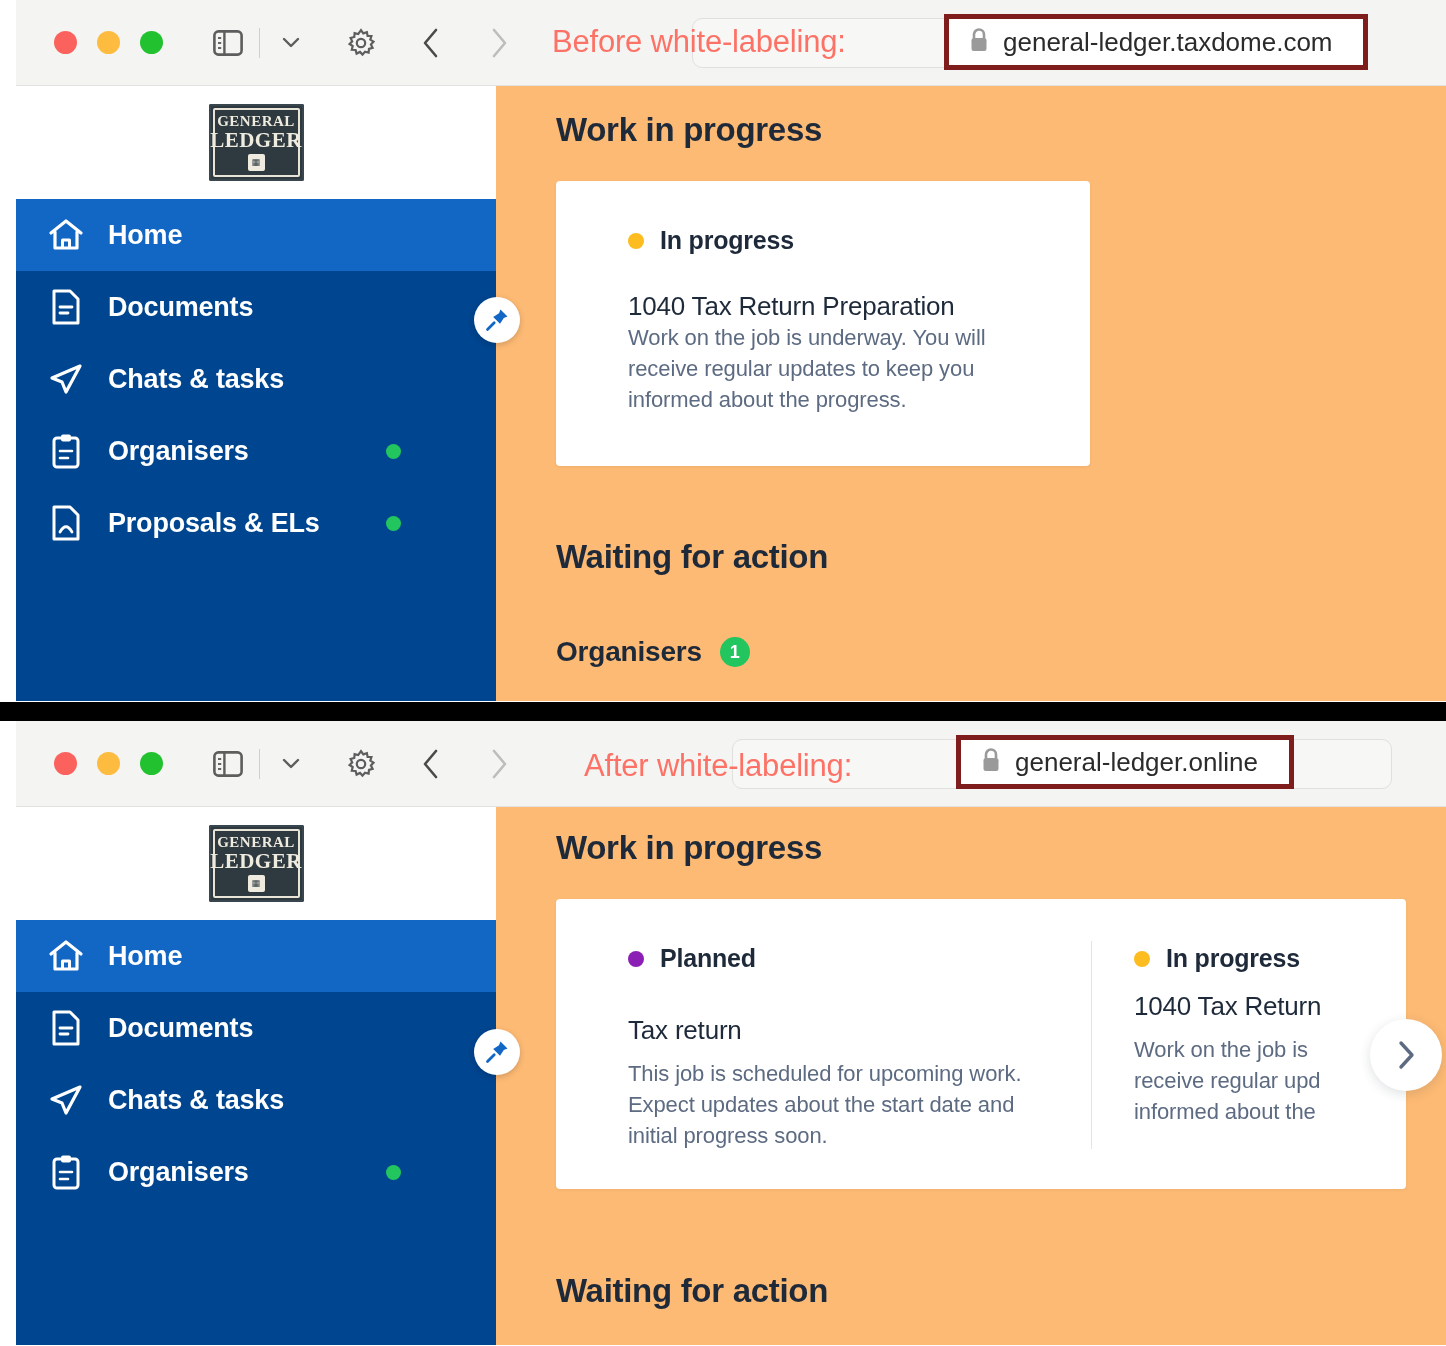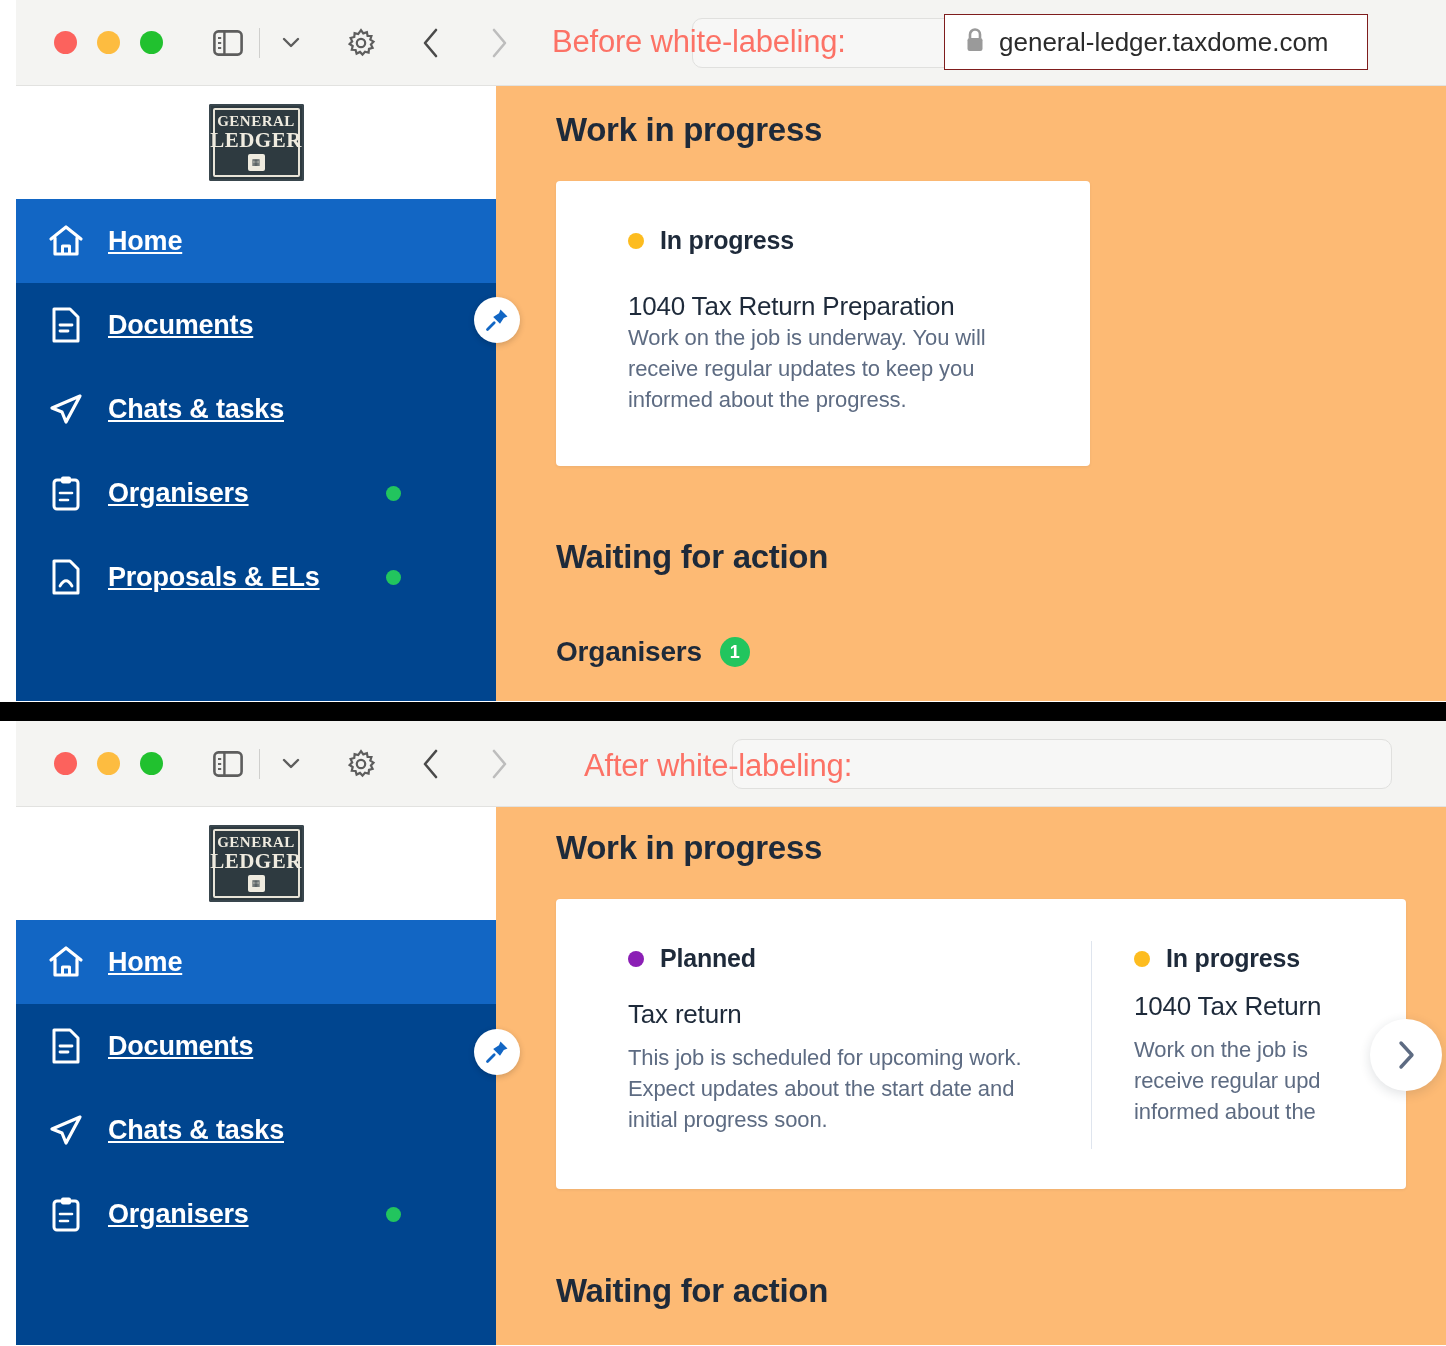--- a/index.html
+++ b/index.html
@@ -53,21 +53,21 @@
     position: absolute;
     background: #f7f7f6;
     border: 1px solid #e0e0de;
     border-radius: 10px;
   }
   .addrbar-top    { left: 676px; top: 18px;  width: 670px; height: 50px; }
   .addrbar-bottom { left: 716px; top: 18px;  width: 660px; height: 50px; }
 
   .url-highlight {
     position: absolute;
-    border: 1px solid #7f1d1d;
+    border: 5px solid #7f1d1d;
     background: #ffffff;
     display: flex;
     align-items: center;
     gap: 14px;
     padding-left: 20px;
   }
   .url-hl-top    { left: 928px; top: 14px; width: 424px; height: 56px; }
   .url-hl-bottom { left: 940px; top: 14px; width: 338px; height: 54px; }
   .url-text {
     font-size: 26px;
@@ -139,27 +139,26 @@
     display: flex; align-items: center; justify-content: center;
   }
   .logo-badge span {
     font-size: 9px; color: #2e3a40; line-height: 1;
     font-family: "Liberation Sans", sans-serif;
   }
 
   .nav { display: flex; flex-direction: column; }
   .nav-item {
     position: relative;
-    height: 84px;
+    height: 72px;
     display: flex;
     align-items: center;
     padding-left: 30px;
     color: #ffffff;
     cursor: pointer;
-    text-decoration: underline;
   }
   .nav-item.active { background: #1266c4; }
   .nav-icon { width: 40px; height: 40px; margin-right: 22px; display: flex; align-items: center; justify-content: center; flex: 0 0 40px; }
   .nav-label {
     font-size: 27px;
     font-weight: bold;
     letter-spacing: -0.2px;
     font-family: "Liberation Sans", sans-serif;
   }
   .nav-dot {
@@ -459,20 +458,29 @@
           <svg width="22" height="34" viewBox="0 0 22 34">
             <polyline points="6,4 17,17 6,30" fill="none" stroke="#bdbdbd" stroke-width="2.6" stroke-linecap="round" stroke-linejoin="round"></polyline>
           </svg>
         </div>
       </div>
 
       <div class="addrbar addrbar-bottom"></div>
 
       <div class="anno" style="left:568px;top:27px">After white-labeling:</div>
 
+      <div class="url-highlight url-hl-bottom">
+        <span class="lock">
+          <svg width="20" height="26" viewBox="0 0 20 26">
+            <path d="M5 11 V7.5 a5 5 0 0 1 10 0 V11" fill="none" stroke="#9a9a9a" stroke-width="2.6"></path>
+            <rect x="2.5" y="11" width="15" height="13" rx="2.2" fill="#9a9a9a"></rect>
+          </svg>
+        </span>
+        <span class="url-text">general-ledger.online</span>
+      </div>
     </div>
 
     <div class="app app-bottom">
       <div class="sidebar">
         <div class="logo-area">
           <div class="logo">
             <div class="logo-inner"></div>
             <div class="logo-l1">GENERAL</div>
             <div class="logo-l2">LEDGER</div>
             <div class="logo-badge">
@@ -539,21 +547,21 @@
       <div class="main">
         <div class="sec-title" style="position:absolute;left:60px;top:22px">Work in progress</div>
 
         <div class="card" style="position:absolute;left:60px;top:92px;width:850px;height:290px;display:flex">
 
           <div class="job" style="flex:0 0 535px;padding:45px 0 0 72px">
             <div class="job-head">
               <span class="dot" style="background:#8b1fb5"></span>
               <span class="job-status">Planned</span>
             </div>
-            <div class="job-title" style="margin-top:26px">Tax return</div>
+            <div class="job-title" style="margin-top:42px">Tax return</div>
             <div class="job-desc" style="margin-top:12px;width:415px">This job is scheduled for upcoming work. Expect updates about the start date and initial progress soon.</div>
           </div>
 
           <div class="vrule" style="margin:42px 0 40px 0"></div>
 
           <div class="job" style="flex:1;padding:45px 0 0 42px;overflow:hidden">
             <div class="job-head">
               <span class="dot" style="background:#fdbc1f"></span>
               <span class="job-status">In progress</span>
             </div>

